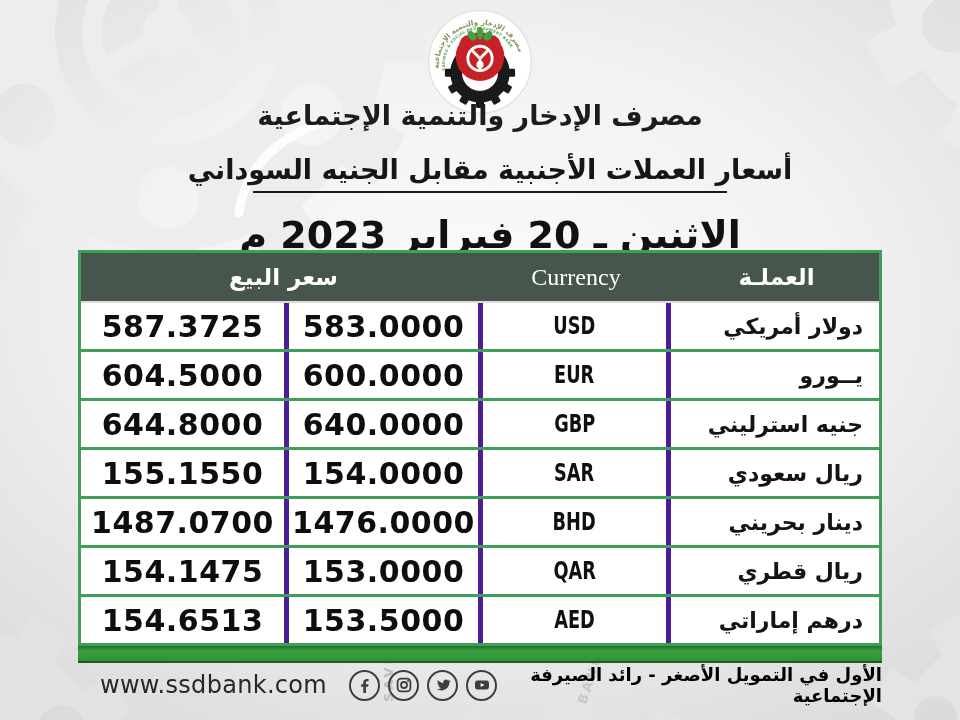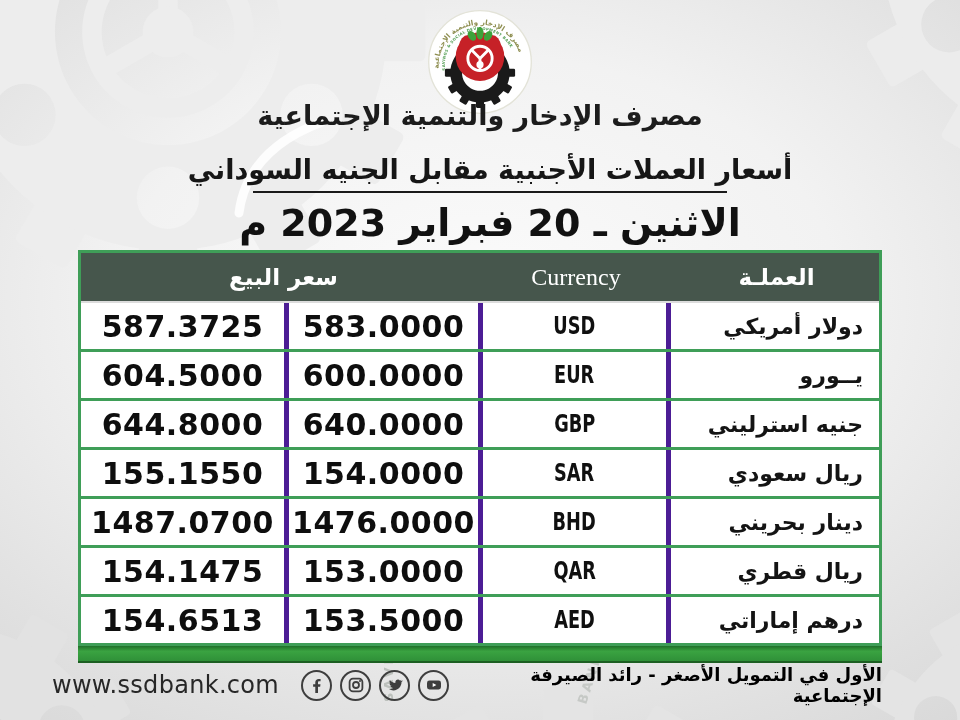--- a/index.html
+++ b/index.html
@@ -10,21 +10,21 @@
   }
   .wm{position:absolute;left:0;top:0;width:960px;height:720px;pointer-events:none;}
   .logo-wrap{position:absolute;left:426px;top:8px;width:108px;height:108px;}
   .bank-name{
     position:absolute;top:100px;left:0;width:960px;text-align:center;
     font-size:27px;font-weight:bold;color:#1c1c1c;letter-spacing:0;
   }
   .title-block{position:absolute;top:154px;left:88px;width:804px;text-align:center;}
   .title{font-size:27px;font-weight:bold;color:#161616;line-height:1.2;}
   .title-underline{width:474px;height:2px;background:#1a1a1a;margin:5px auto 0;}
-  .date{font-size:38px;font-weight:bold;color:#111;margin-top:10px;line-height:1.1;}
+  .date{font-size:38px;font-weight:bold;color:#111;margin-top:22px;line-height:1.1;}
 
   .table-wrap{position:absolute;left:78px;top:250px;width:804px;direction:rtl;}
   .grid{border:3px solid #3f9e58;border-top-width:3px;background:#fff;}
   .thead{display:flex;height:48px;background:#46564c;border-bottom:2px solid #dcdcdc;}
   .thead .cell{color:#ffffff;font-weight:bold;font-size:23px;display:flex;align-items:center;justify-content:center;padding-left:8px;}
   .cell{box-sizing:border-box;}
   .c-name{width:213px;}
   .c-code{width:188px;}
   .c-buy{width:194px;}
   .c-sell{width:209px;flex:1;}
@@ -32,21 +32,21 @@
   .row + .row{border-top:3px solid #3f9e58;}
   .tbody .cell{display:flex;align-items:center;justify-content:center;}
   .tbody .cell:not(:last-child){border-left:5px solid #4c1d95;}
   .tbody .c-name{justify-content:flex-start;padding:12px 16px;font-size:22px;font-weight:bold;color:#141414;}
   .code-txt{display:inline-block;transform:scale(0.74,1.05);font-size:24px;font-weight:bold;color:#101010;letter-spacing:0px;}
   .num{font-size:30px;font-weight:bold;color:#0e0e0e;direction:ltr;letter-spacing:0.5px;}
   .accent-bar{height:15px;background:linear-gradient(#20702a,#3aa341 35%,#2f9038);border-bottom:2px solid #1c5f22;}
 
   .footer{
     position:absolute;top:656px;left:0;width:960px;box-sizing:border-box;
-    padding:8px 78px 0 52px;display:flex;align-items:center;justify-content:space-between;
+    padding:8px 78px 0 100px;display:flex;align-items:center;justify-content:space-between;
   }
   .footer-left{display:flex;align-items:center;}
   .website{font-size:24px;color:#272727;letter-spacing:0.3px;}
   .social{display:flex;align-items:center;margin-left:14px;}
   .sicon{
     width:27px;height:27px;border:2.5px solid #3e3e3e;border-radius:50%;
     display:inline-flex;align-items:center;justify-content:center;
     margin-left:8px;color:#3e3e3e;background:transparent;
   }
   .sicon svg{display:block;}

